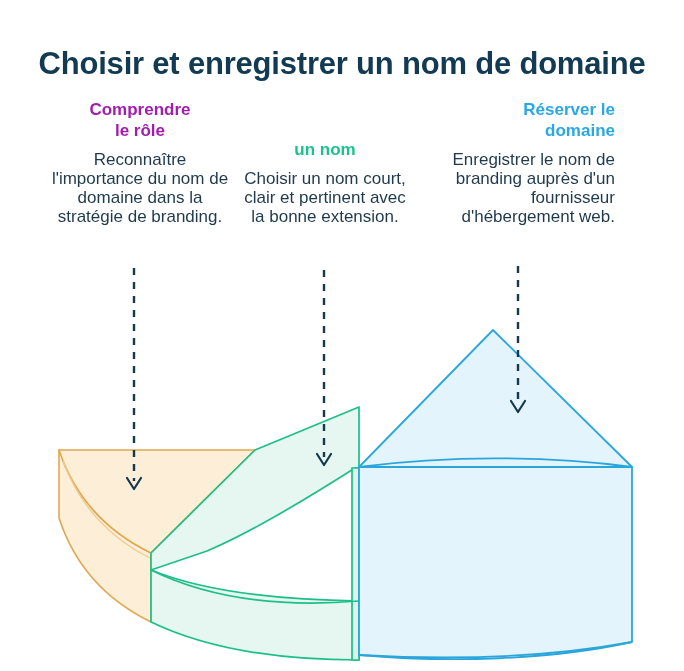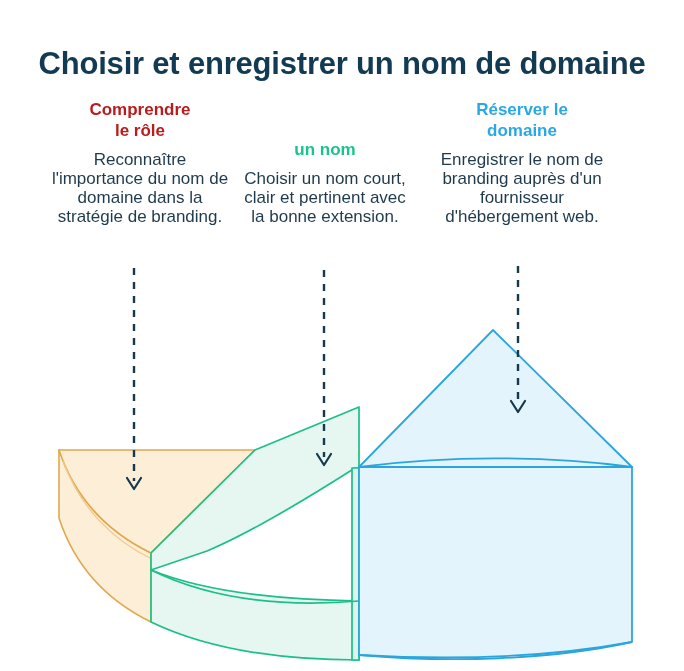--- a/index.html
+++ b/index.html
@@ -49,40 +49,40 @@
   .step-body {
     font-size: 17px;
     line-height: 19px;
     color: #1f3a4d;
     margin: 0;
     padding-top: 9px;
   }
 
   #col-1 { left: 50px;  top: 99px;  width: 180px; }
   #col-2 { left: 241px; top: 118px; width: 168px; }
-  #col-3 { left: 429px; top: 99px;  width: 186px; }
+  #col-3 { left: 429px; top: 99px;  width: 186px; text-align: right; }
 
   
   #cone-diagram {
     position: absolute;
     left: 0;
     top: 0;
     width: 684px;
     height: 671px;
   }
 </style>
 </head>
 <body>
 
 <div id="infographic">
 
   <div id="page-title" style="color: rgb(18, 58, 82);">Choisir et enregistrer un nom de domaine</div>
 
   <div class="step-col" id="col-1">
-    <div class="step-heading" style="color: #b91c1c;">
+    <div class="step-heading" style="color: #a21caf;">
       <span>Comprendre</span><br>
       <span>le rôle</span>
     </div>
     <p class="step-body">Reconnaître l'importance du nom de domaine dans la stratégie de branding.</p>
   </div>
 
   <div class="step-col" id="col-2">
     <div class="step-heading" style="color: rgb(24, 196, 141);">
       <br>
       <span>un nom</span>

